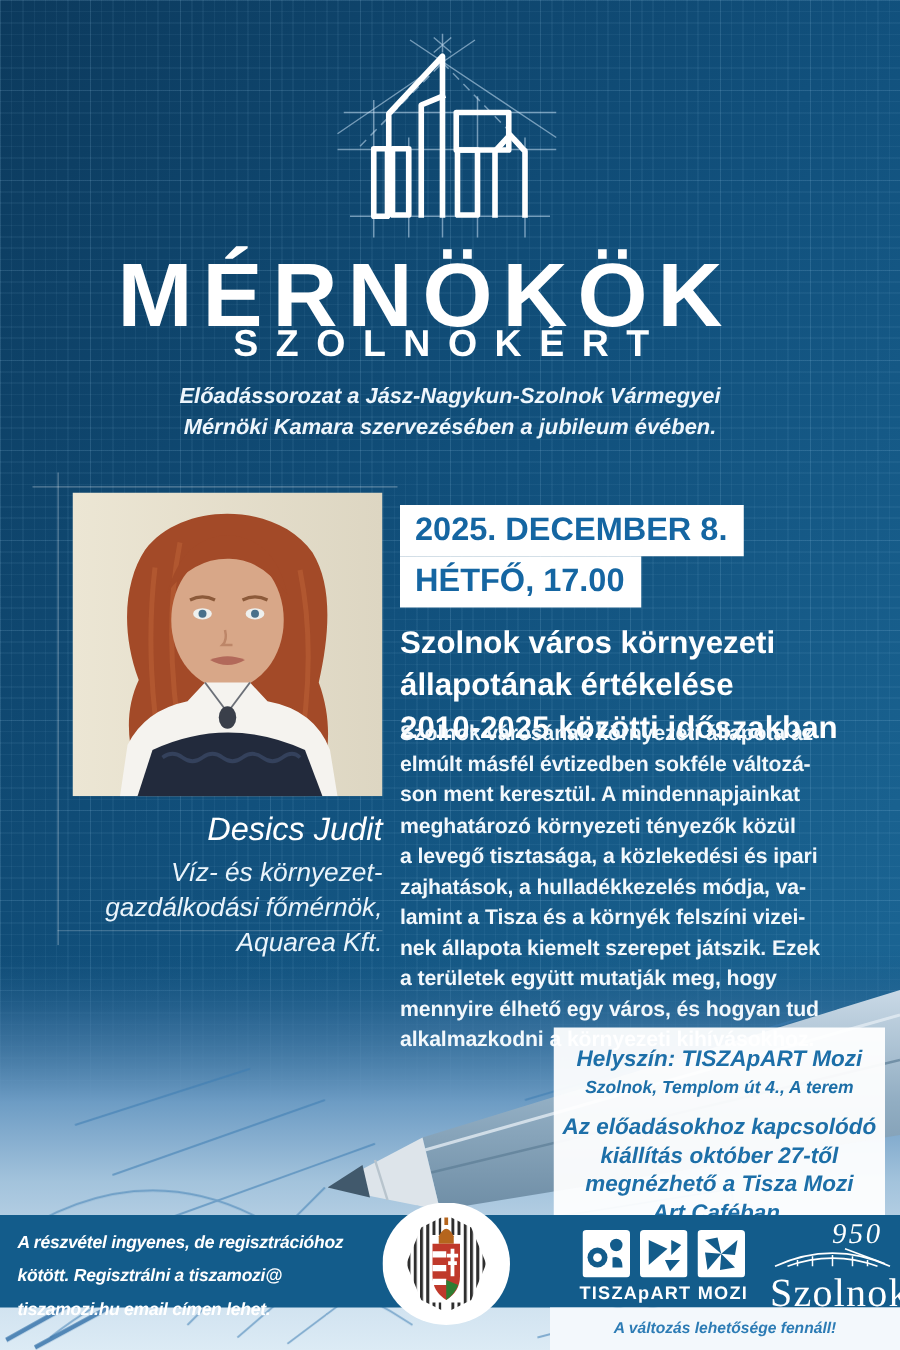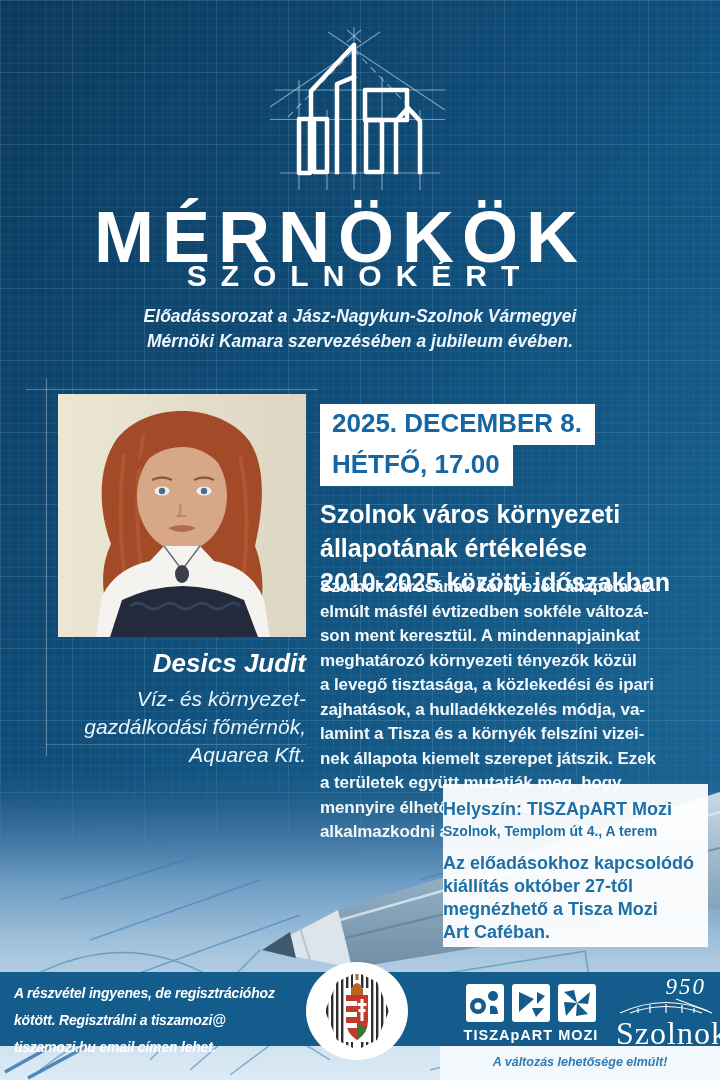--- a/index.html
+++ b/index.html
@@ -24,34 +24,34 @@
 
   
   .guide{background:rgba(255,255,255,0.32);}
   .gv1{left:46px;top:378px;width:1px;height:378px;}
   .gh1{left:26px;top:389px;width:292px;height:1px;}
   .gh2{left:46px;top:744px;width:260px;height:1px;background:rgba(255,255,255,0.2);}
 
   
   .photo{left:58px;top:394px;width:248px;height:243px;}
   .speaker{left:10px;top:648px;width:296px;text-align:right;}
-  .speaker-name{font-size:26px;font-weight:bold;font-style:italic;margin-bottom:6px;}
+  .speaker-name{font-size:26px;font-weight:normal;font-style:italic;margin-bottom:6px;}
   .speaker-role{font-size:21px;font-style:italic;line-height:28px;color:#eaf4fb;}
 
   
   .chips{left:320px;top:404px;}
   .chip{display:table;background:#fff;color:#1566a2;font-size:26px;font-weight:bold;padding:4px 13px 6px 12px;}
   .talk-title{left:320px;top:483px;font-size:25px;font-weight:bold;line-height:34px;margin-top:14px;}
   .body-text{left:320px;top:575px;font-size:17px;font-weight:bold;line-height:24.5px;letter-spacing:-0.1px;color:#f2f8fc;}
 
   
   .bottom-photo{left:0;top:760px;width:720px;height:320px;}
 
   
-  .venue-box{left:443px;top:784px;width:265px;height:163px;background:rgba(255,255,255,0.94);color:#1d6fa8;text-align:left;}
+  .venue-box{left:443px;top:822px;width:265px;height:163px;background:rgba(255,255,255,0.94);color:#1d6fa8;text-align:center;font-style:italic;}
   .venue-title{font-size:18px;font-weight:bold;margin-top:15px;}
   .venue-address{font-size:14px;font-weight:bold;margin-top:3px;}
   .venue-exhibition{font-size:18px;font-weight:bold;line-height:23px;margin-top:13px;display:inline-block;}
 
   
   .footer-bar{left:0;top:972px;width:720px;height:74px;background:#135c8b;}
   .registration{left:14px;top:980px;font-size:14px;font-weight:bold;font-style:italic;line-height:27px;letter-spacing:-0.2px;z-index:3;}
   .emblem{left:306px;top:962px;width:102px;height:98px;z-index:4;}
   .tiszapart{left:458px;top:984px;width:146px;text-align:center;z-index:3;}
   .tp-squares{display:flex;gap:8px;justify-content:center;}
@@ -261,16 +261,16 @@
         <path d="M 2 15 Q 48 -6 94 15"></path>
         <path d="M 12 15 Q 48 2 84 15"></path>
         <path d="M 20 10 V 15 M 32 7 V 15 M 48 6 V 15 M 64 7 V 15 M 76 10 V 15"></path>
         <path d="M 58 1 L 90 13"></path>
       </g>
     </svg>
     <div class="sz-name">Szolnok</div>
   </div>
 
   <div class="abs tag-strip">
-    <div class="tagline">A változás lehetősége elmúlt!</div>
+    <div class="tagline">A változás lehetősége fennáll!</div>
   </div>
 
 </div>
 
 </body></html>

